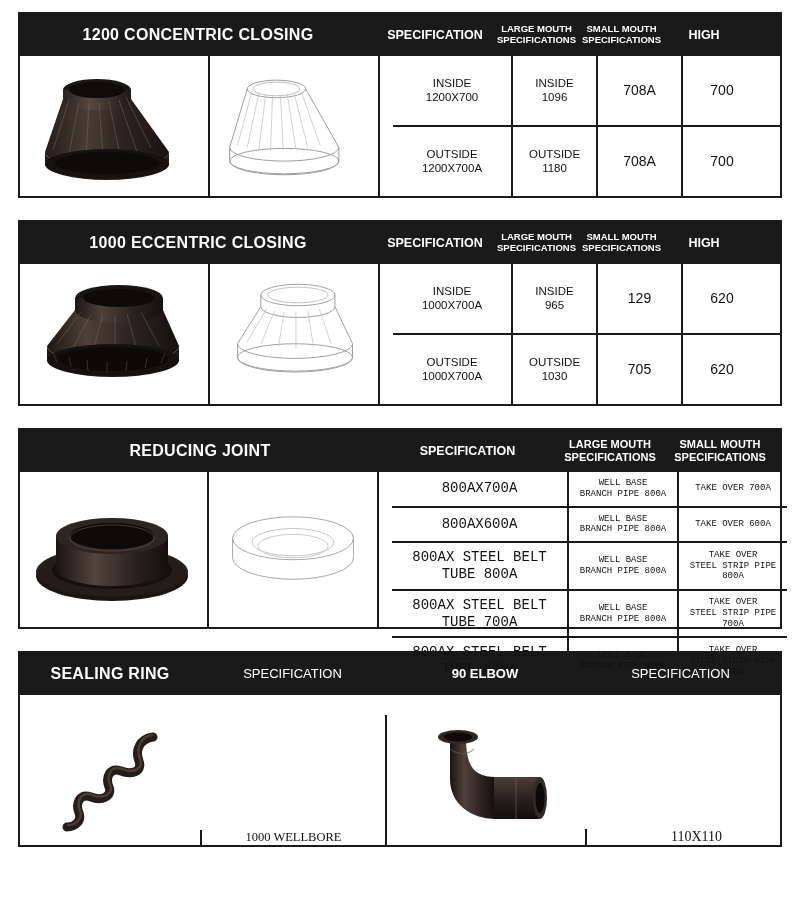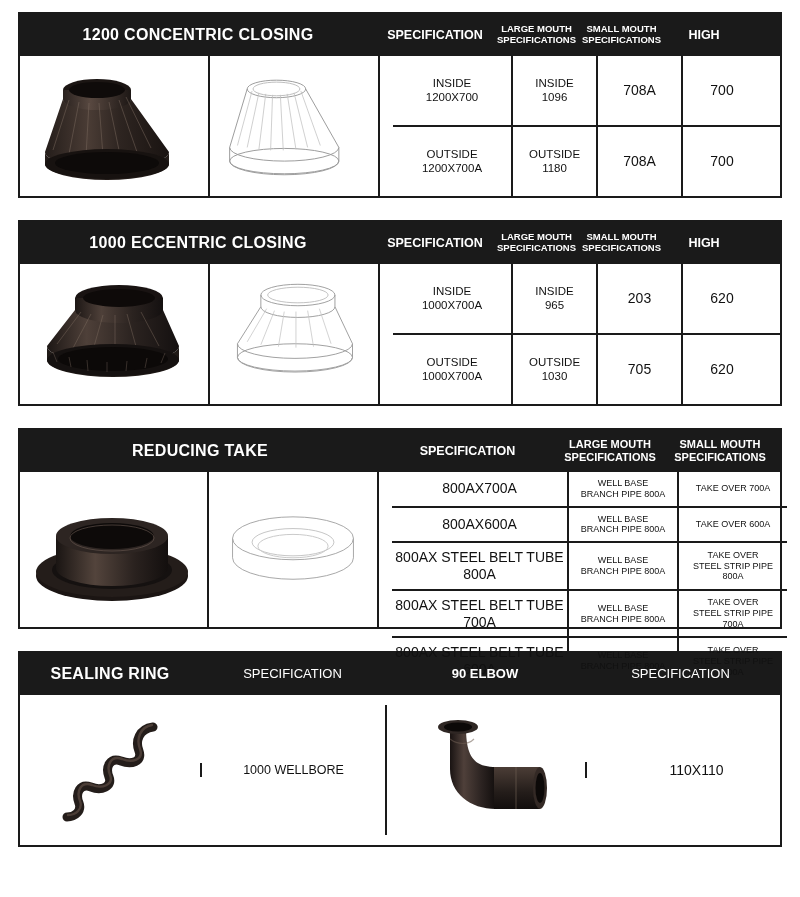--- a/index.html
+++ b/index.html
@@ -99,21 +99,21 @@
   .w3-large { width: 110px; }
   .w3-small { width: 110px; }
 
   
   .b4 .hdr-cell { font-size: 13px; }
   .w4a { width: 180px; }
   .w4b { width: 185px; }
   .w4c { width: 200px; }
   .w4d { width: 191px; }
 
-  .b4-body { display:flex; align-items: center; height: 150px; }
+  .b4-body { display:flex; align-items: flex-end; height: 150px; font-family: Liberation Serif, serif; }
   .b4-cell {
     display:flex; align-items:center; justify-content:center;
     text-align:center;
   }
   .b4-cell + .b4-cell { border-left: 2px solid #1a1a1a; }
   .b4-val { font-size: 12.5px; }
 
   svg { display: block; }
 </style>
 </head>
@@ -329,21 +329,21 @@
               <div>INSIDE</div>
               <div>1000X700A</div>
             </div>
           </div>
           <div class="cell s12 w-large">
             <div>
               <div>INSIDE</div>
               <div>965</div>
             </div>
           </div>
-          <div class="cell s13 w-small">203</div>
+          <div class="cell s13 w-small">129</div>
           <div class="cell s13 w-high">620</div>
         </div>
         <div class="spec-row">
           <div class="cell s12 w-spec">
             <div>
               <div>OUTSIDE</div>
               <div>1000X700A</div>
             </div>
           </div>
           <div class="cell s12 w-large">
@@ -354,37 +354,37 @@
           </div>
           <div class="cell s13 w-small">705</div>
           <div class="cell s13 w-high">620</div>
         </div>
       </div>
     </div>
   </div>
 
   <div class="block">
     <div class="hdr">
-      <div class="hdr-title" style="width:360px;">REDUCING TAKE</div>
+      <div class="hdr-title" style="width:360px;">REDUCING JOINT</div>
       <div class="hdr-cell big w3-spec">SPECIFICATION</div>
       <div class="hdr-cell small w3-large">
         <div>
           <div style="font-size:11px">LARGE MOUTH</div>
           <div style="font-size:11px">SPECIFICATIONS</div>
         </div>
       </div>
       <div class="hdr-cell small w3-small">
         <div>
           <div style="font-size:11px">SMALL MOUTH</div>
           <div style="font-size:11px">SPECIFICATIONS</div>
         </div>
       </div>
     </div>
 
-    <div class="body-row" style="height:155px;">
+    <div class="body-row" style="height:155px;font-family:Liberation Mono, monospace;">
       <div class="img-cell w3-img1">
         <svg width="175" height="140" viewBox="0 0 175 140">
           <defs>
             <linearGradient id="g3" x1="0" y1="0" x2="1" y2="0">
               <stop offset="0" stop-color="#1a1513"></stop>
               <stop offset="0.35" stop-color="#53443c"></stop>
               <stop offset="0.7" stop-color="#2a221f"></stop>
               <stop offset="1" stop-color="#130f0e"></stop>
             </linearGradient>
           </defs>

